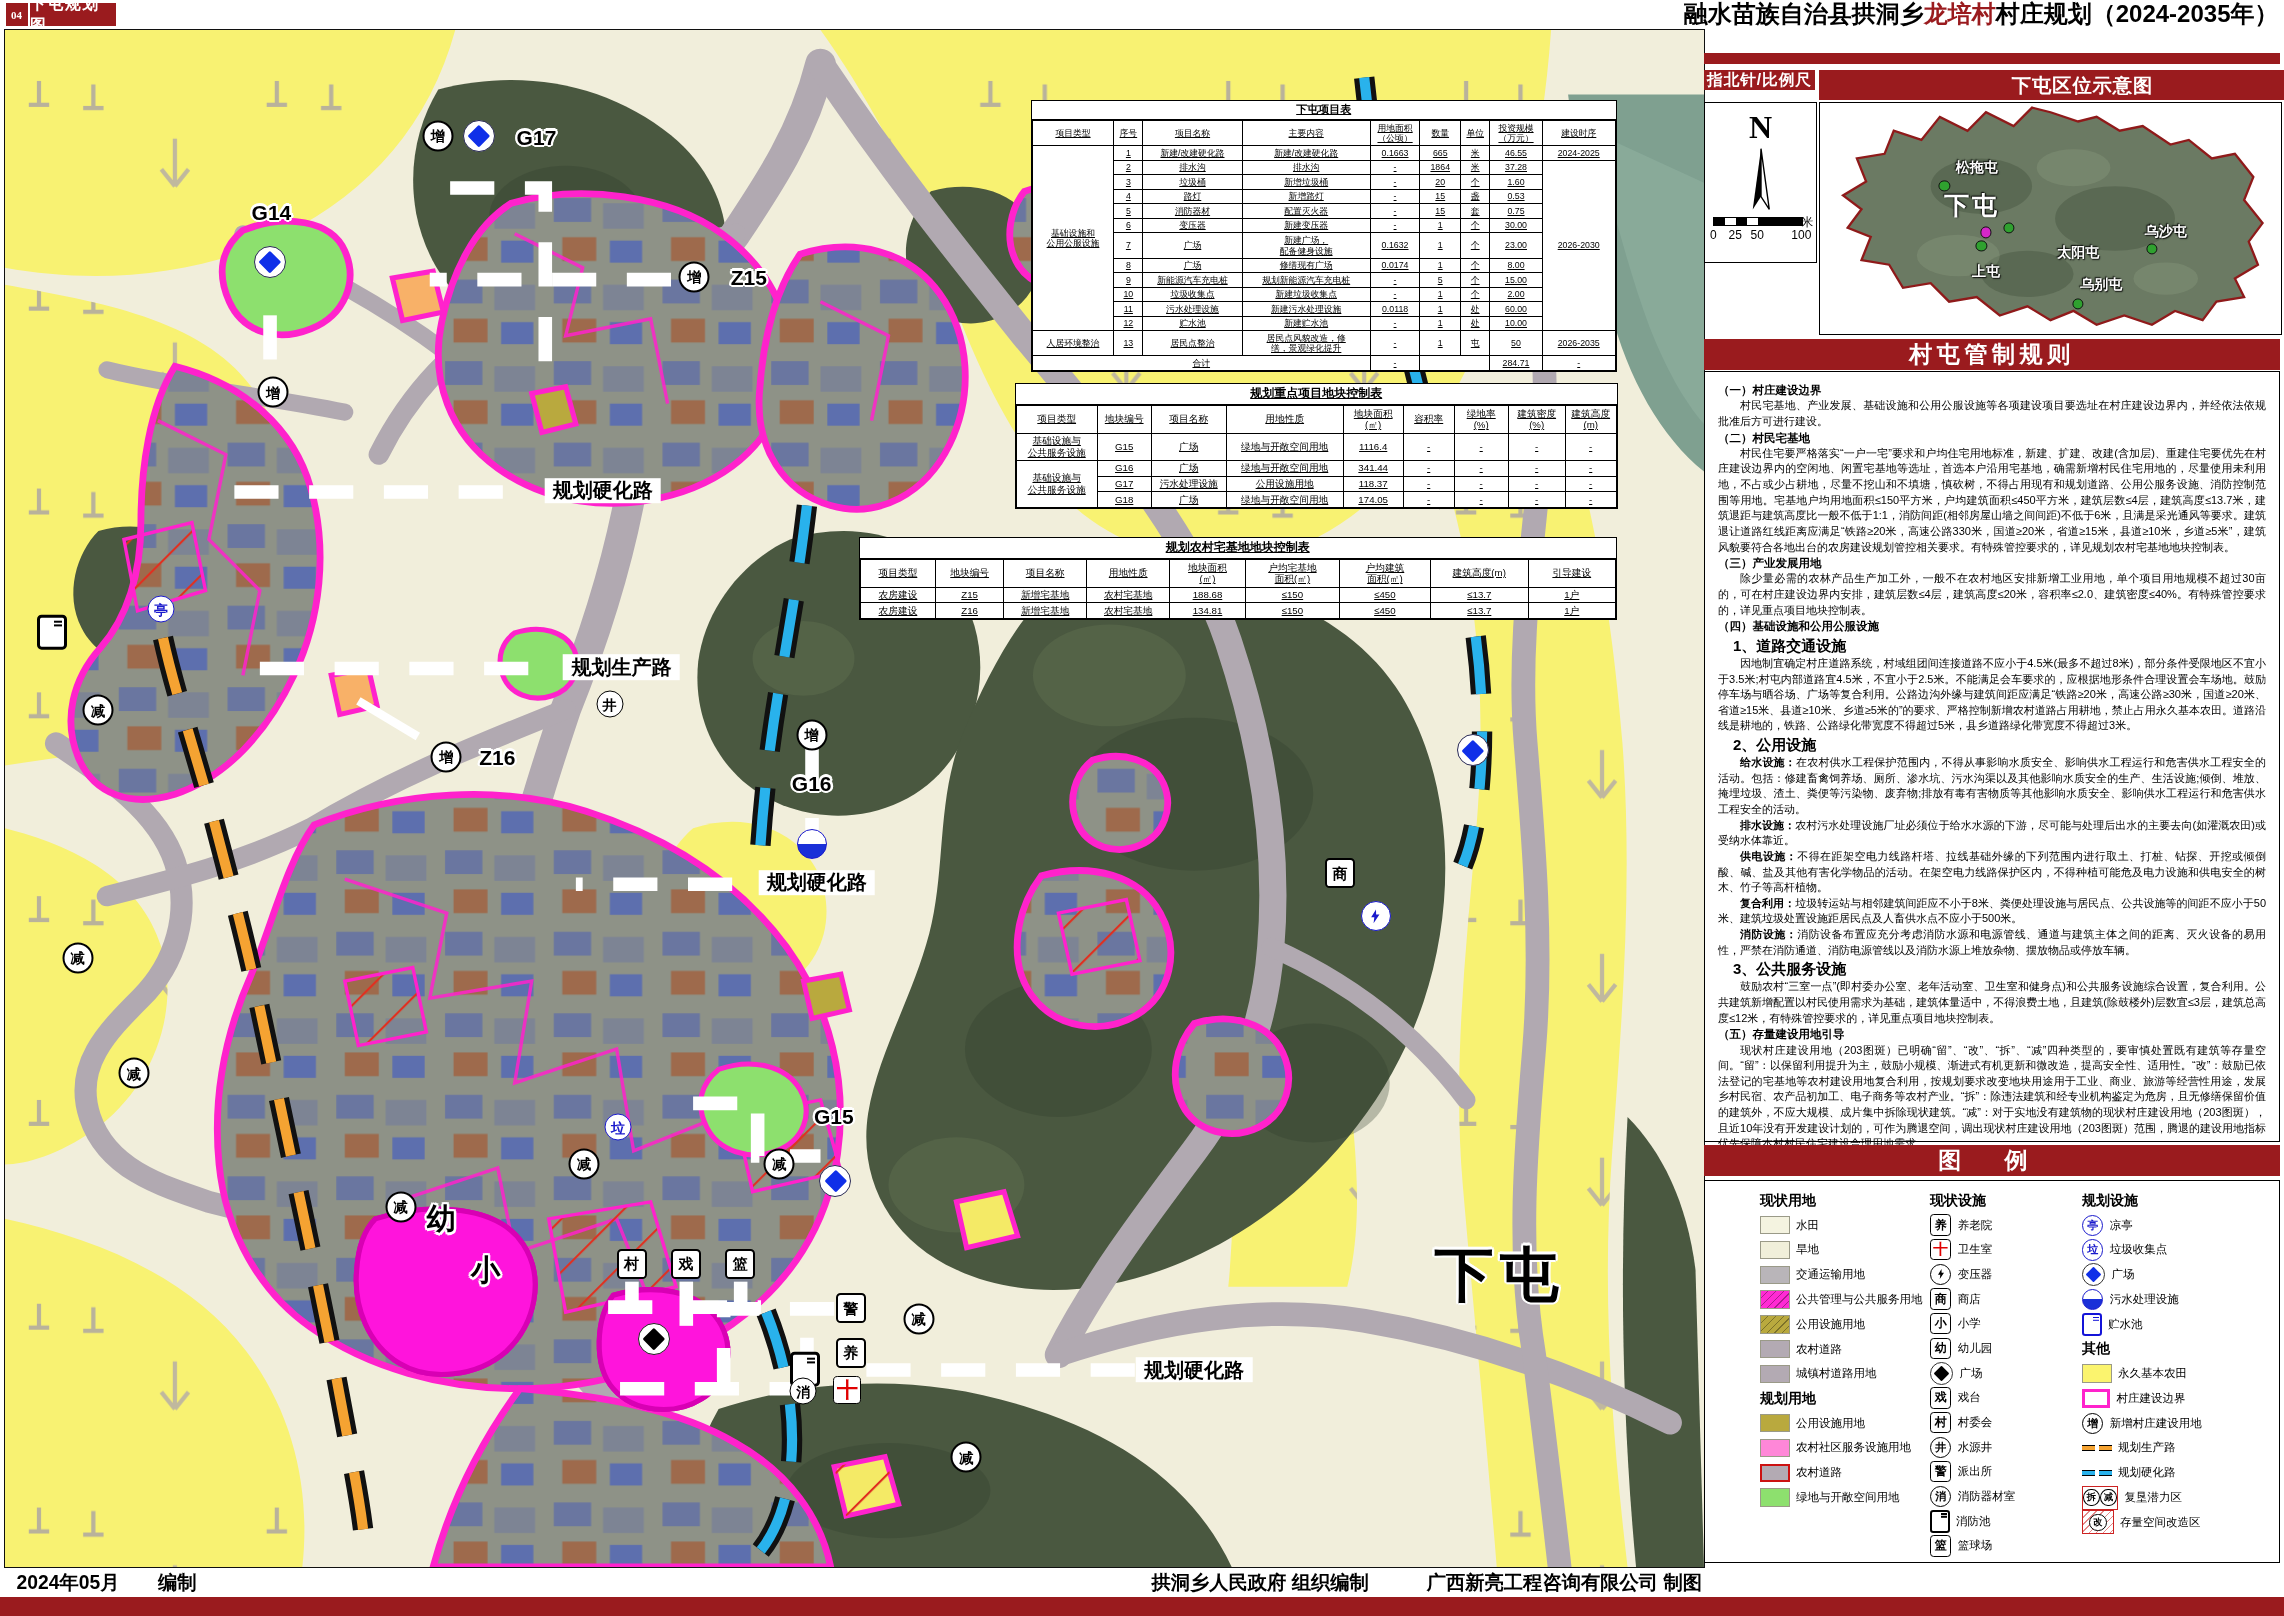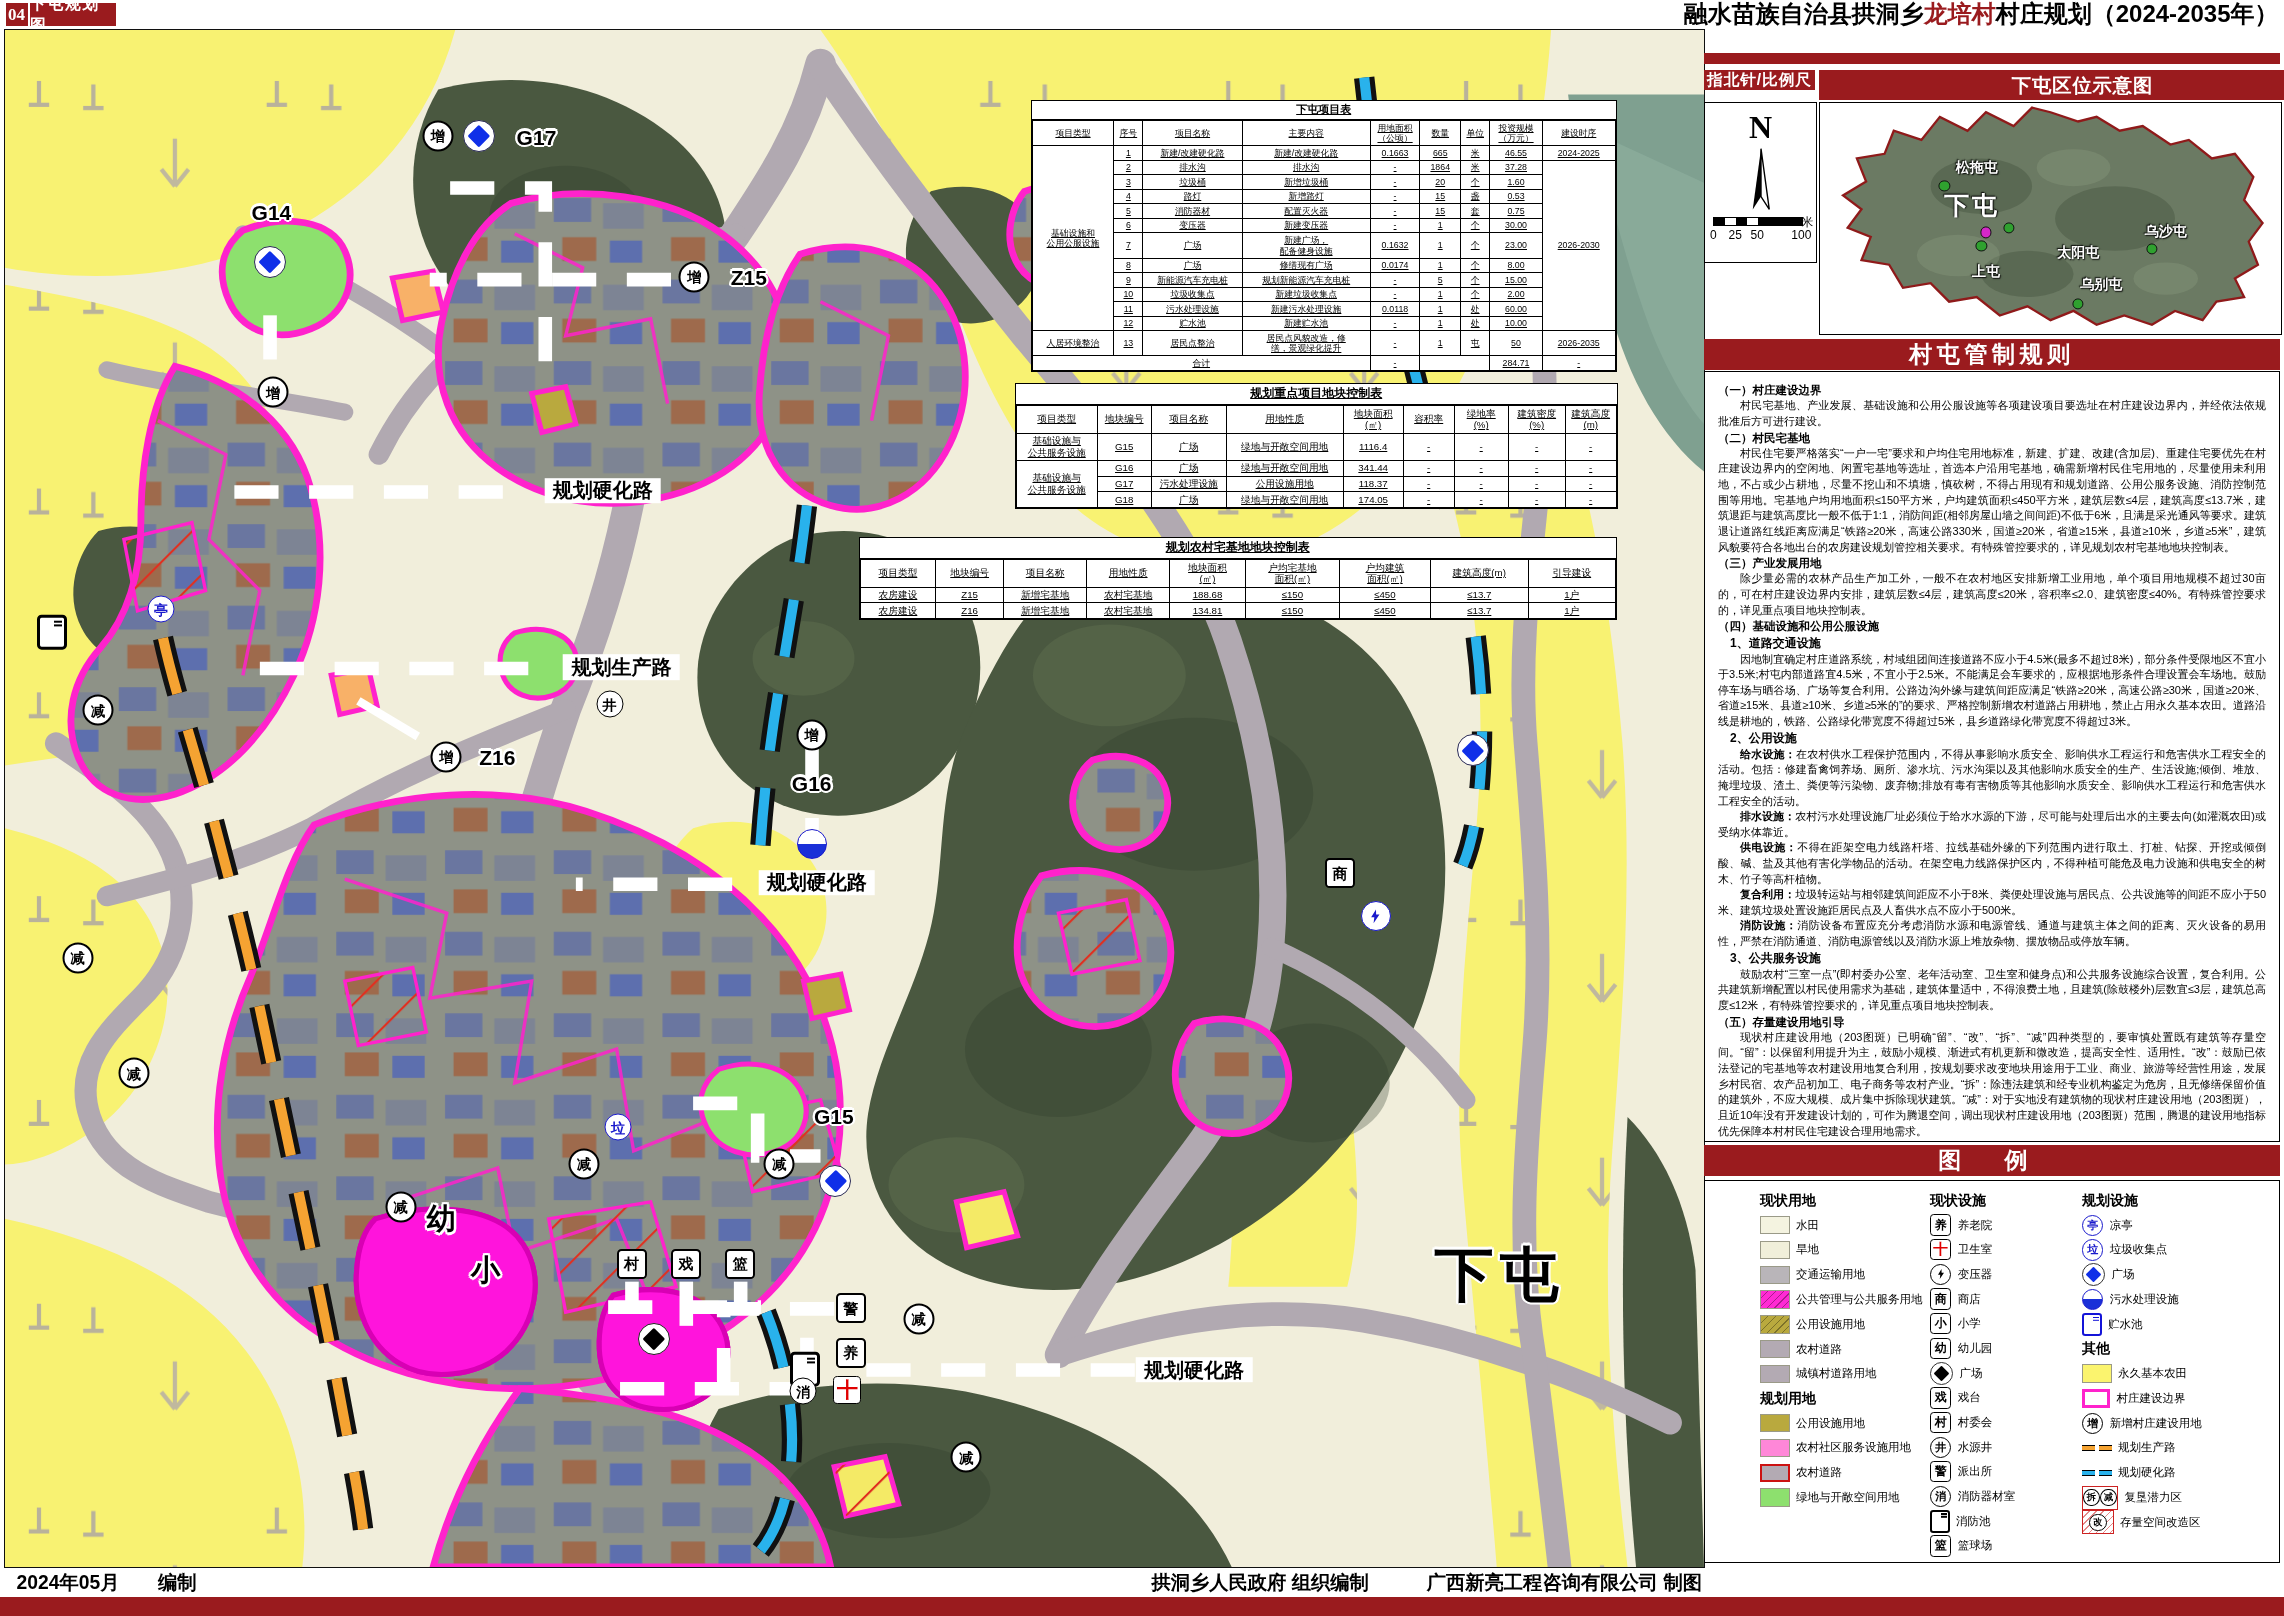--- a/index.html
+++ b/index.html
@@ -1,21 +1,21 @@
 <!DOCTYPE html>
 <html style="font-size:7.4px"><head>
 <meta charset="utf-8">
 <style>
   html,body{margin:0;padding:0;background:#ffffff;}
   body{width:2284px;height:1616px;position:relative;font-family:"Liberation Sans","DejaVu Sans",sans-serif;color:#000;}
   .page{position:absolute;inset:0;background:#fff;overflow:hidden;}
 
   
   .hdr-badge{position:absolute;background:#9a1b1e;color:#fff;display:flex;align-items:center;justify-content:center;font-weight:bold;}
-  .hdr-no{left:5.5px;top:3.2px;width:22px;height:23px;font-size:17px;font-family:"Liberation Serif","DejaVu Serif",serif;}
+  .hdr-no{left:5.5px;top:3.2px;width:22px;height:23px;font-size:11px;font-family:"Liberation Serif","DejaVu Serif",serif;}
   .hdr-sheet{left:30px;top:3.2px;width:86px;height:23px;font-size:15.7px;letter-spacing:1.8px;}
   .hdr-title{position:absolute;right:5.5px;top:0.9px;height:27px;display:flex;align-items:center;font-size:24px;font-weight:bold;white-space:nowrap;}
   .hdr-title .red{color:#9a1b1e;}
 
   
   .map-frame{position:absolute;left:3.7px;top:28.6px;width:1699px;height:1537px;border:1.8px solid #101010;background:#f1eedb;overflow:hidden;}
   .map-frame svg.layer{position:absolute;inset:0;width:100%;height:100%;}
   #markers{position:absolute;inset:0;}
 
   .mk{position:absolute;transform:translate(-50%,-50%);display:flex;align-items:center;justify-content:center;line-height:1;white-space:nowrap;}
@@ -66,21 +66,21 @@
   .scale-labels span{position:absolute;transform:translateX(-50%);}
   .locmap-panel{position:absolute;left:1819px;top:102px;width:461px;height:231px;background:#fff;border:1.4px solid #000;overflow:hidden;}
   .locmap-panel svg{position:absolute;inset:0;width:100%;height:100%;}
   .vdot{position:absolute;width:9.2px;height:9.2px;border-radius:50%;border:1.4px solid #111;transform:translate(-50%,-50%);}
   .vlabel{position:absolute;transform:translate(-50%,-50%);color:#fff;font-size:14px;font-weight:bold;text-shadow:0.9px 0.9px 1.4px #000,-0.9px -0.9px 1.4px #000;white-space:nowrap;}
   .vlabel.big{font-size:25px;letter-spacing:2.8px;}
 
   #head-rules{left:1704px;top:339px;width:576px;height:31px;font-size:23px;letter-spacing:4.6px;}
   .rules-body{position:absolute;left:1704px;top:371px;width:576px;height:771px;background:#fff;border:1.4px solid #000;box-sizing:border-box;padding:10px 13px;font-size:11px;line-height:1.42;text-align:justify;}
   .r-h1{font-weight:bold;font-size:11.5px;}
-  .r-h2{font-weight:bold;font-size:12px;text-indent:1em;}
+  .r-h2{font-weight:bold;font-size:15px;text-indent:1em;}
   .r-p{text-indent:2em;}
   .r-p b{font-weight:bold;}
 
   #head-legend{left:1704px;top:1145px;width:576px;height:31px;font-size:23px;letter-spacing:18.4px;}
   .legend-panel{position:absolute;left:1704px;top:1180px;width:576px;height:383px;background:#fff;border:1.4px solid #000;box-sizing:border-box;display:flex;padding:8.3px 4.6px 4.6px 11px;}
   .lg-col{flex:1;display:flex;flex-direction:column;gap:1.8px;}
   .lg-col.c1{flex:0 0 170px;margin-left:44px;}
   .lg-col.c2{flex:0 0 152px;}
   .lg-col.c3{flex:1;}
   .lg-title{font-size:14px;font-weight:bold;margin:2.8px 0 1.8px 0;}

